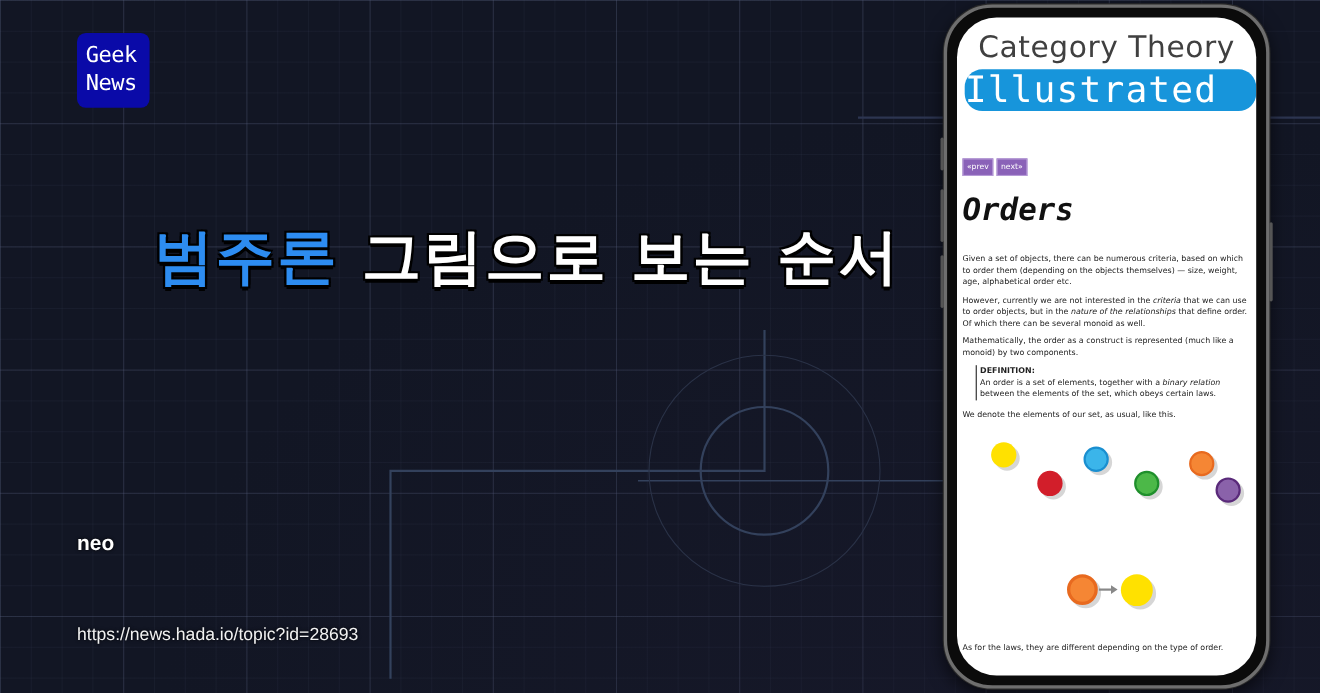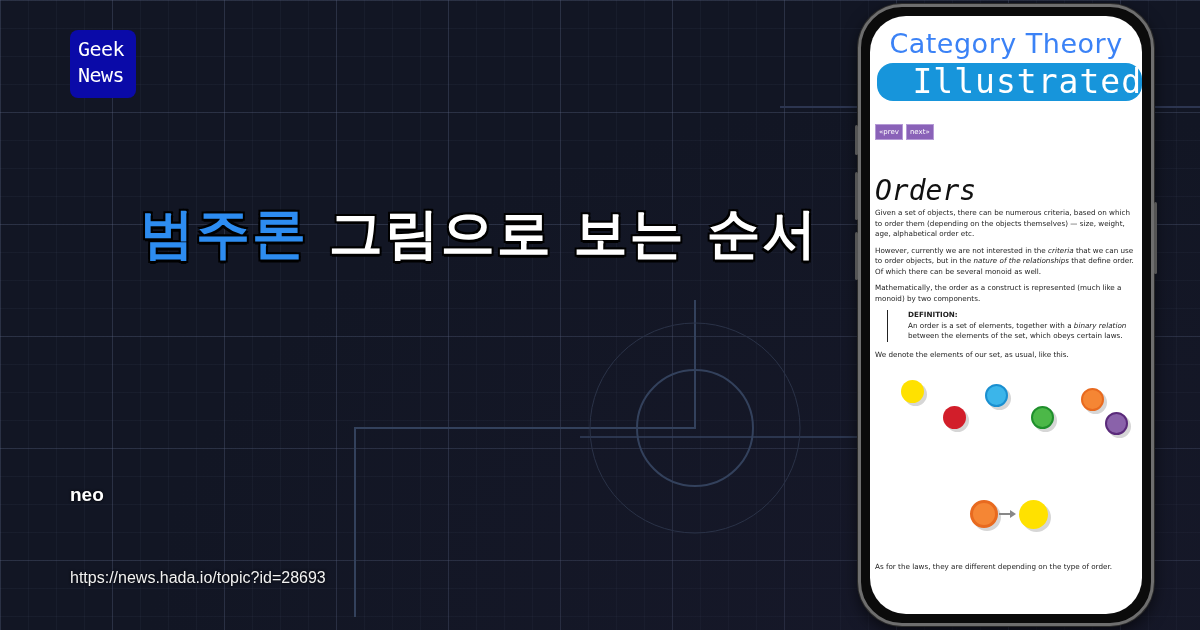--- a/index.html
+++ b/index.html
@@ -70,48 +70,48 @@
     box-shadow: 0 0 0 1px #2a2a2a, 0 6px 16px rgba(0,0,0,0.6);
   }
   .phone .btn-side { position: absolute; width: 3px; background: #555; border-radius: 2px; }
   .screen {
     position: absolute; left: 9px; top: 9px; right: 9px; bottom: 9px;
     background: #fff; border-radius: 36px; overflow: hidden;
   }
   .site-title {
     position: absolute; left: 0; right: 0; top: 12px; text-align: center;
     font-family: "DejaVu Sans", sans-serif;
-    color: #3b82f6; font-size: 27px; letter-spacing: 0.5px;
+    color: #404040; font-size: 27px; letter-spacing: 0.5px;
   }
   .site-sub {
     position: absolute; left: 7px; top: 47px; width: 265px; height: 38px;
     background: #1795db; border-radius: 16px;
-    color: #fff; text-align: right;
+    color: #fff; text-align: left;
     font-family: "DejaVu Sans Mono", monospace;
     font-size: 33px; line-height: 38px; letter-spacing: 1px;
   }
-  .pager { position: absolute; left: 5px; top: 108px; display: flex; gap: 3px; align-items: center; }
+  .pager { position: absolute; left: 5px; top: 128px; display: flex; gap: 3px; align-items: center; }
   .pager span {
     background: #8a62b8; color: #fff; font-size: 7px;
     padding: 3px 3px; border: 1px solid #b59ad6;
   }
   .content {
     position: absolute; left: 5px; right: 6px; top: 158px;
     font-family: "DejaVu Sans", sans-serif; color: #222;
     font-size: 7.2px; line-height: 10.5px;
   }
   .content h1 {
     font-family: "DejaVu Sans Mono", monospace; font-style: italic;
-    font-weight: normal; font-size: 28px; line-height: 34px; color: #111;
-    margin-bottom: 0;
+    font-weight: bold; font-size: 28px; line-height: 34px; color: #111;
+    margin-bottom: 22px;
   }
   .content p { margin-bottom: 6px; }
   .content em { font-style: italic; }
   .defn {
-    margin: 6px 0 8px 12px; padding-left: 20px;
+    margin: 6px 0 8px 12px; padding-left: 3px;
     border-left: 1.5px solid #222;
   }
   .defn b { display: block; font-weight: bold; }
   .dots { position: relative; height: 96px; }
   .dot {
     position: absolute; width: 23px; height: 23px; border-radius: 50%;
     box-shadow: 3px 3px 0 #d6d6d6;
   }
   .arrow-fig { position: relative; height: 92px; margin-top: 8px; }
   .arrow-line { position: absolute; height: 2px; background: #888; }

